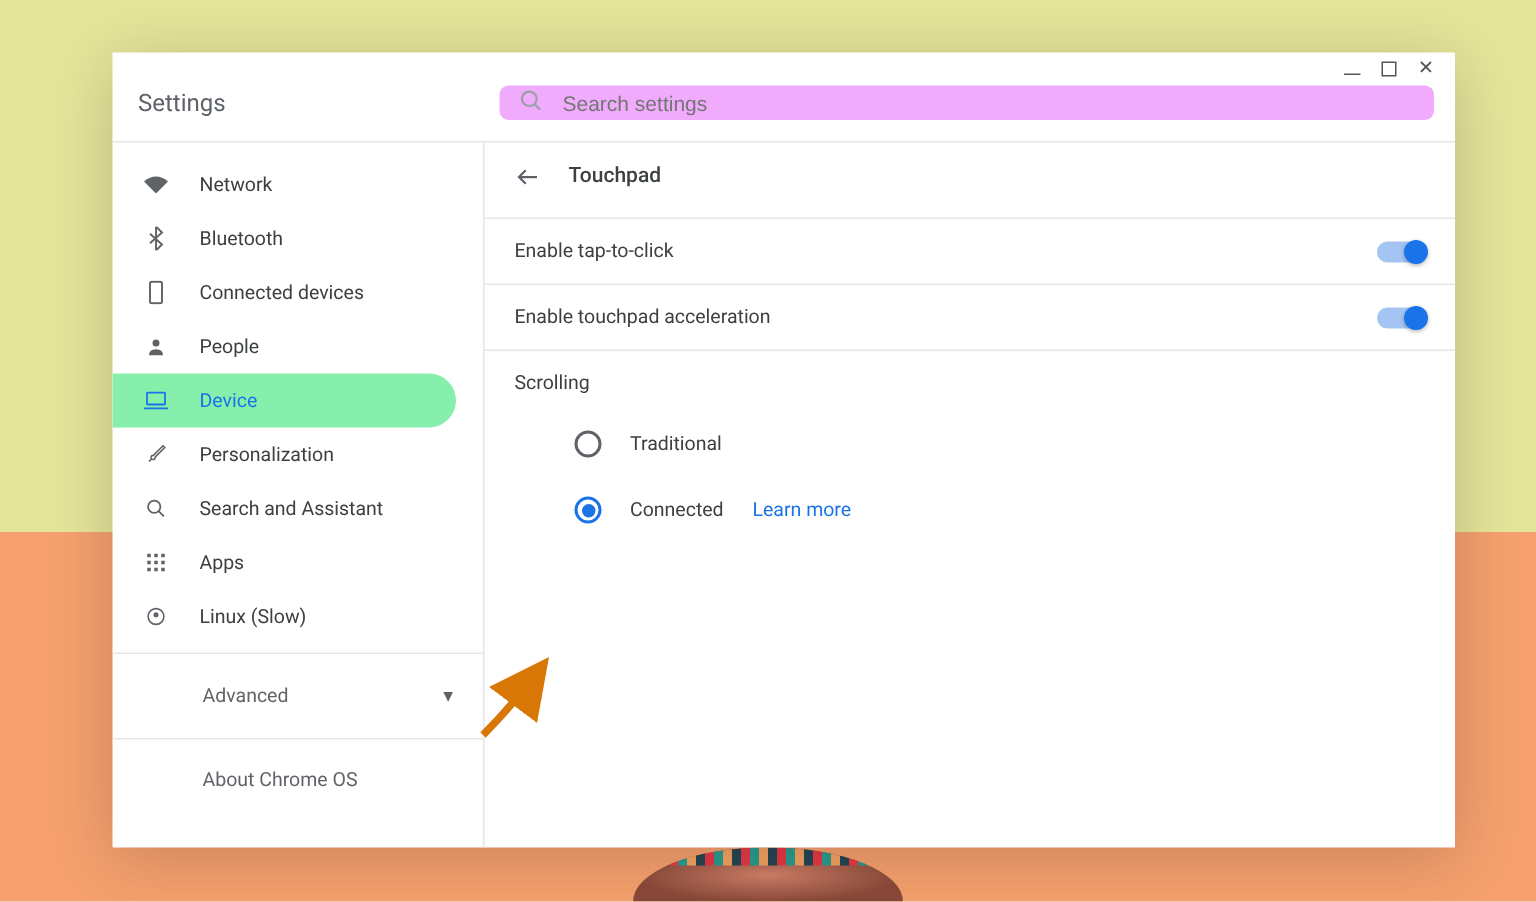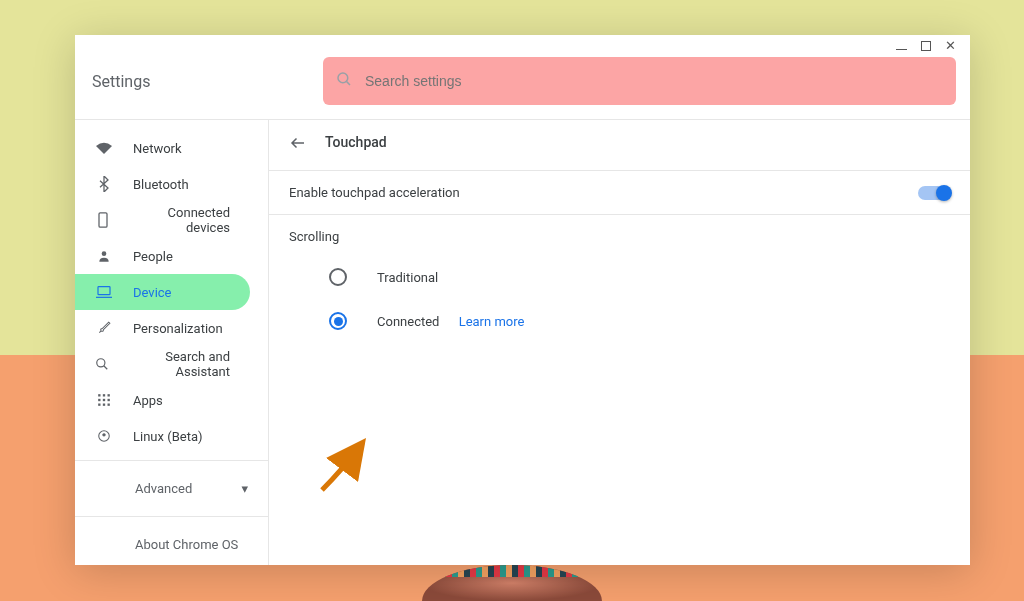--- a/index.html
+++ b/index.html
@@ -27,48 +27,47 @@
   padding: 10px 14px 0 0;
   gap: 14px;
 }
 .titlebar span { font-size: 13px; color: #555; cursor: pointer; }
 .win-min { width: 11px; height: 1px; background: #555; margin-top: 6px; }
 .win-max { width: 10px; height: 10px; border: 1.3px solid #555; }
 .win-close { font-size: 16px; line-height: 10px; color: #555; }
 .header {
   display: flex; align-items: center;
   padding: 10px 14px 14px 14px;
-  gap: 8px;
+  gap: 18px;
   border-bottom: 1px solid #e6e6e6;
 }
 .app-title {
   font-size: 16px; color: #5f6368;
   padding-left: 3px;
   width: 226px;
 }
 .search-wrap {
   flex: 1;
-  background: #fca5a5;
+  background: #f0abfc;
   border-radius: 6px;
-  height: 48px;
+  height: 23px;
   display: flex; align-items: center;
   padding: 0 12px;
   gap: 12px;
 }
 .search-icon { color: #9aa0a6; }
 .search-input {
   border: none; background: transparent; outline: none;
   font-size: 14px; color: #5f6368; flex: 1;
 }
 .body { flex: 1; display: flex; overflow: hidden; }
 .sidebar {
-  width: 194px;
+  width: 248px;
   border-right: 1px solid #e6e6e6;
   padding: 10px 0;
-  text-align: right;
 }
 .nav-item {
   display: flex; align-items: center;
   height: 36px;
   padding: 0 20px;
   gap: 20px;
   font-size: 13px; color: #3c4043;
   cursor: pointer;
   border-radius: 0 18px 18px 0;
   margin-right: 18px;
@@ -114,21 +113,21 @@
 .slider-track::before, .slider-track::after {
   content:""; position:absolute; width:1px; height:6px; background:#1a73e8; top:-2px;
 }
 .slider-track::before { left: 40%; }
 .slider-track::after { left: 70%; }
 .slider-thumb { width: 12px; height: 12px; background: #1a73e8; border-radius: 50%; position: absolute; top: -5px; right: -4px; }
 .slider-labels { display: flex; justify-content: space-between; font-size: 11px; color: #5f6368; margin-top: 6px; }
 .scroll-section { padding: 14px 20px; }
 .scroll-title { font-size: 13px; color: #3c4043; margin-bottom: 16px; }
 .radio-row {
-  display: flex; align-items: center; gap: 30px;
+  display: flex; align-items: center; gap: 19px;
   padding: 8px 12px 18px 40px;
   font-size: 13px; color: #3c4043;
 }
 .radio {
   width: 18px; height: 18px; border: 2px solid #5f6368; border-radius: 50%;
   display: flex; align-items: center; justify-content: center; cursor: pointer;
 }
 .radio.checked { border-color: #1a73e8; }
 .radio.checked::after { content: ""; width: 9px; height: 9px; background: #1a73e8; border-radius: 50%; }
 .link { color: #1a73e8; cursor: pointer; margin-left: 16px; }
@@ -259,21 +258,21 @@
           </span>
         <span>Apps</span>
       </div>
       <div class="nav-item">
         <span class="nicon">
             <svg width="14" height="14" viewBox="0 0 24 24" fill="none" stroke="#5f6368" stroke-width="1.8">
               <circle cx="12" cy="12" r="9"></circle>
               <circle cx="12" cy="10" r="2" fill="#5f6368"></circle>
             </svg>
           </span>
-        <span>Linux (Beta)</span>
+        <span>Linux (Slow)</span>
       </div>
       <div class="nav-divider"></div>
       <div class="nav-sec">
         <span>Advanced</span>
         <span>▾</span>
       </div>
       <div class="nav-divider"></div>
       <div class="nav-sec">
         <span>About Chrome OS</span>
       </div>
@@ -283,20 +282,24 @@
       <div class="page-header">
         <span class="back-arrow">
           <svg width="18" height="18" viewBox="0 0 24 24" fill="none" stroke="#5f6368" stroke-width="2">
               <path d="M20 12 H4 M10 6 L4 12 L10 18"></path>
             </svg>
         </span>
         <span class="page-title">Touchpad</span>
       </div>
 
       <div class="settings-list">
+        <div class="setting-row">
+          <span>Enable tap-to-click</span>
+          <div class="toggle on"></div>
+        </div>
         <div class="setting-row">
           <span>Enable touchpad acceleration</span>
           <div class="toggle on"></div>
         </div>
       </div>
 
       <div class="scroll-section">
         <div class="scroll-title">Scrolling</div>
         <div class="radio-row">
           <div class="radio"></div>

